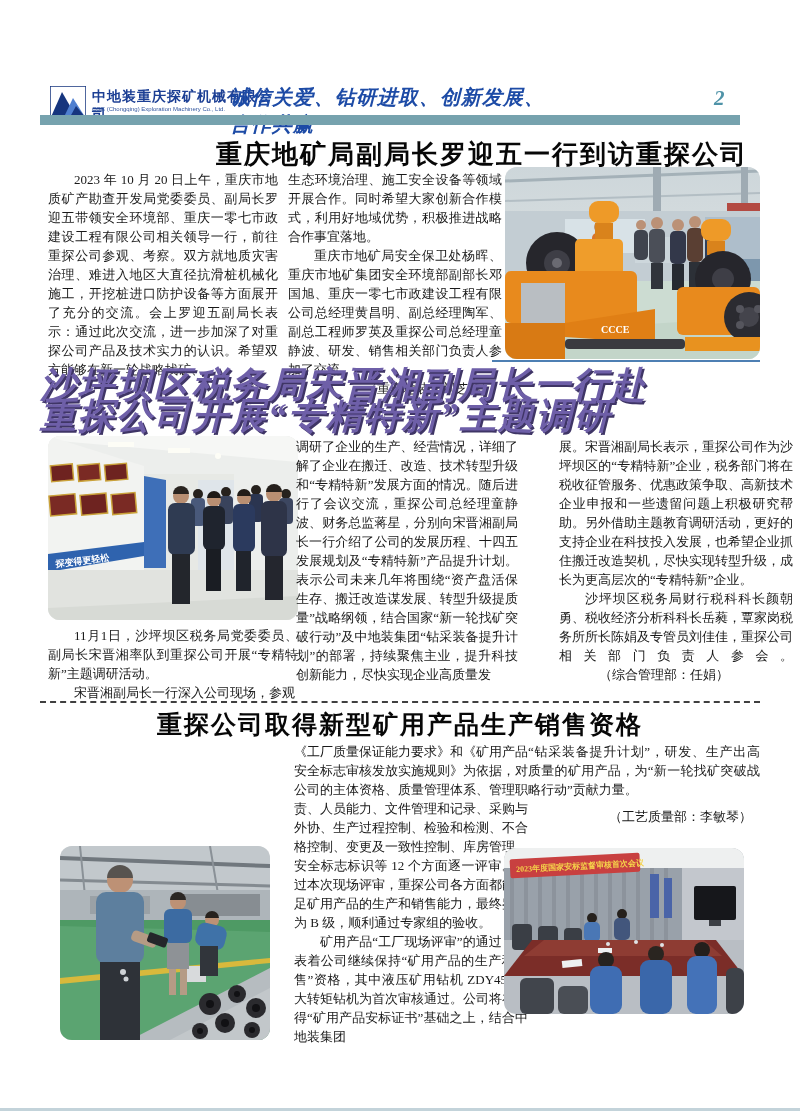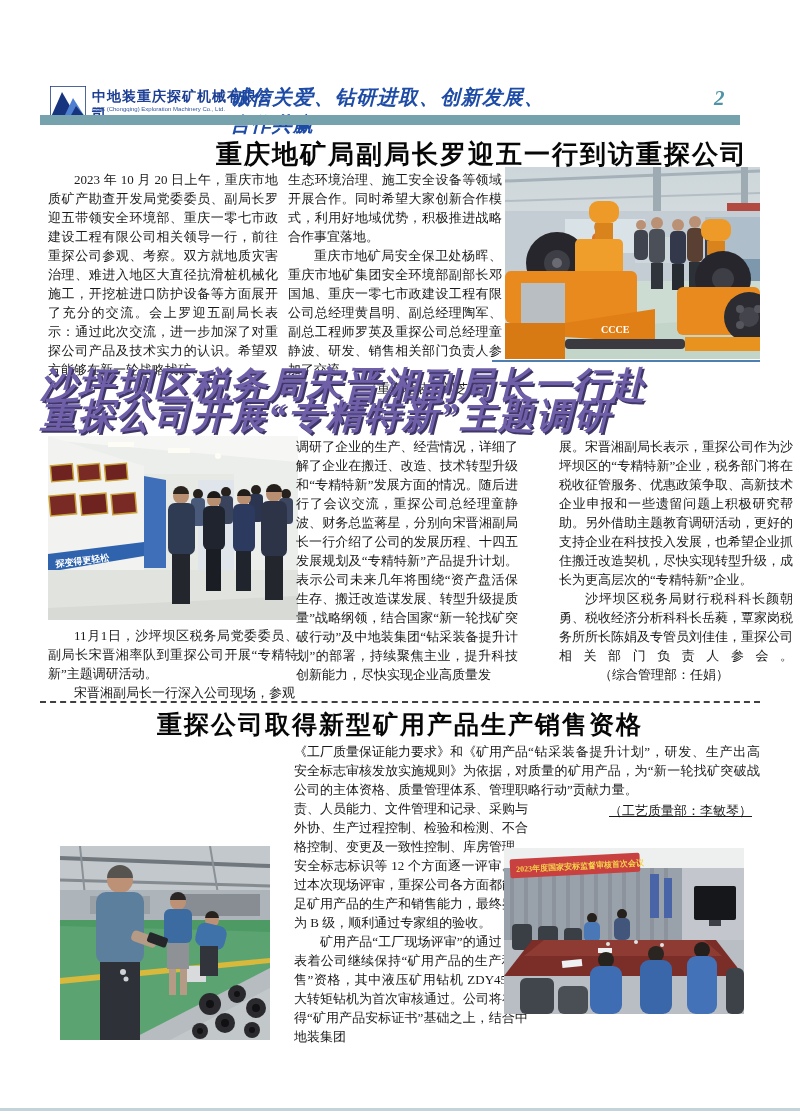--- a/index.html
+++ b/index.html
@@ -72,21 +72,21 @@
     font-size:25px; font-weight:bold; color:#070707; letter-spacing:2px;
   }
   .a3-col1   { left:48px;  top:742px; width:240px; }
   .a3-photo  { left:60px;  top:846px; width:210px; height:194px; }
   .a3-col2   { left:294px; top:742px; width:234px; }
   .a3-col3   { left:528px; top:742px; width:232px; }
   .a3-photo2 { left:504px; top:848px; width:240px; height:166px; }
 
   .bottom-strip { left:0; top:1108px; width:800px; height:3px; background:#c3d3da; }
 
-  .photo { border-radius:0; overflow:hidden; background:#e6e8e8; }
+  .photo { border-radius:12px; overflow:hidden; background:#e6e8e8; }
   .photo svg { display:block; width:100%; height:100%; }
 </style>
 </head>
 <body>
 
 <div class="page">
 
   <div class="abs logo">
     <svg viewBox="0 0 36 32" width="36" height="32">
       <rect width="36" height="32" fill="#ffffff" stroke="#16357e" stroke-width="1.5"></rect>
@@ -315,21 +315,21 @@
     </svg>
   </div>
 
   <div class="abs bt a3-col2">
     <div>《工厂质量保证能力要求》和《矿用产品安全标志审核发放实施规则》为依据，对公司的主体资格、质量管理体系、管理职责、人员能力、文件管理和记录、采购与外协、生产过程控制、检验和检测、不合格控制、变更及一致性控制、库房管理、安全标志标识等 12 个方面逐一评审。通过本次现场评审，重探公司各方面都能满足矿用产品的生产和销售能力，最终鉴定为 B 级，顺利通过专家组的验收。</div>
     <div class="indent">矿用产品“工厂现场评审”的通过，代表着公司继续保持“矿用产品的生产和销售”资格，其中液压矿用钻机 ZDY4500L 大转矩钻机为首次审核通过。公司将在取得“矿用产品安标证书”基础之上，结合中地装集团</div>
   </div>
 
   <div class="abs bt a3-col3">
     <div>“钻采装备提升计划”，研发、生产出高质量的矿用产品，为“新一轮找矿突破战略行动”贡献力量。</div>
-    <div class="byline-line" style="margin-top:2px;text-decoration:underline;">（工艺质量部：李敏琴）</div>
+    <div class="byline-line" style="margin-top:8px;">（工艺质量部：李敏琴）</div>
   </div>
 
   <div class="abs photo a3-photo2">
     <svg viewBox="0 0 240 166">
       <rect width="240" height="166" fill="#b9bec4"></rect>
       <rect width="240" height="20" fill="#eef0f0"></rect>
       <rect x="0" y="20" width="178" height="72" fill="#99a1aa"></rect>
       <g fill="#8c939c">
         <rect x="6" y="20" width="4" height="72"></rect>
           <rect x="20" y="20" width="4" height="72"></rect>

